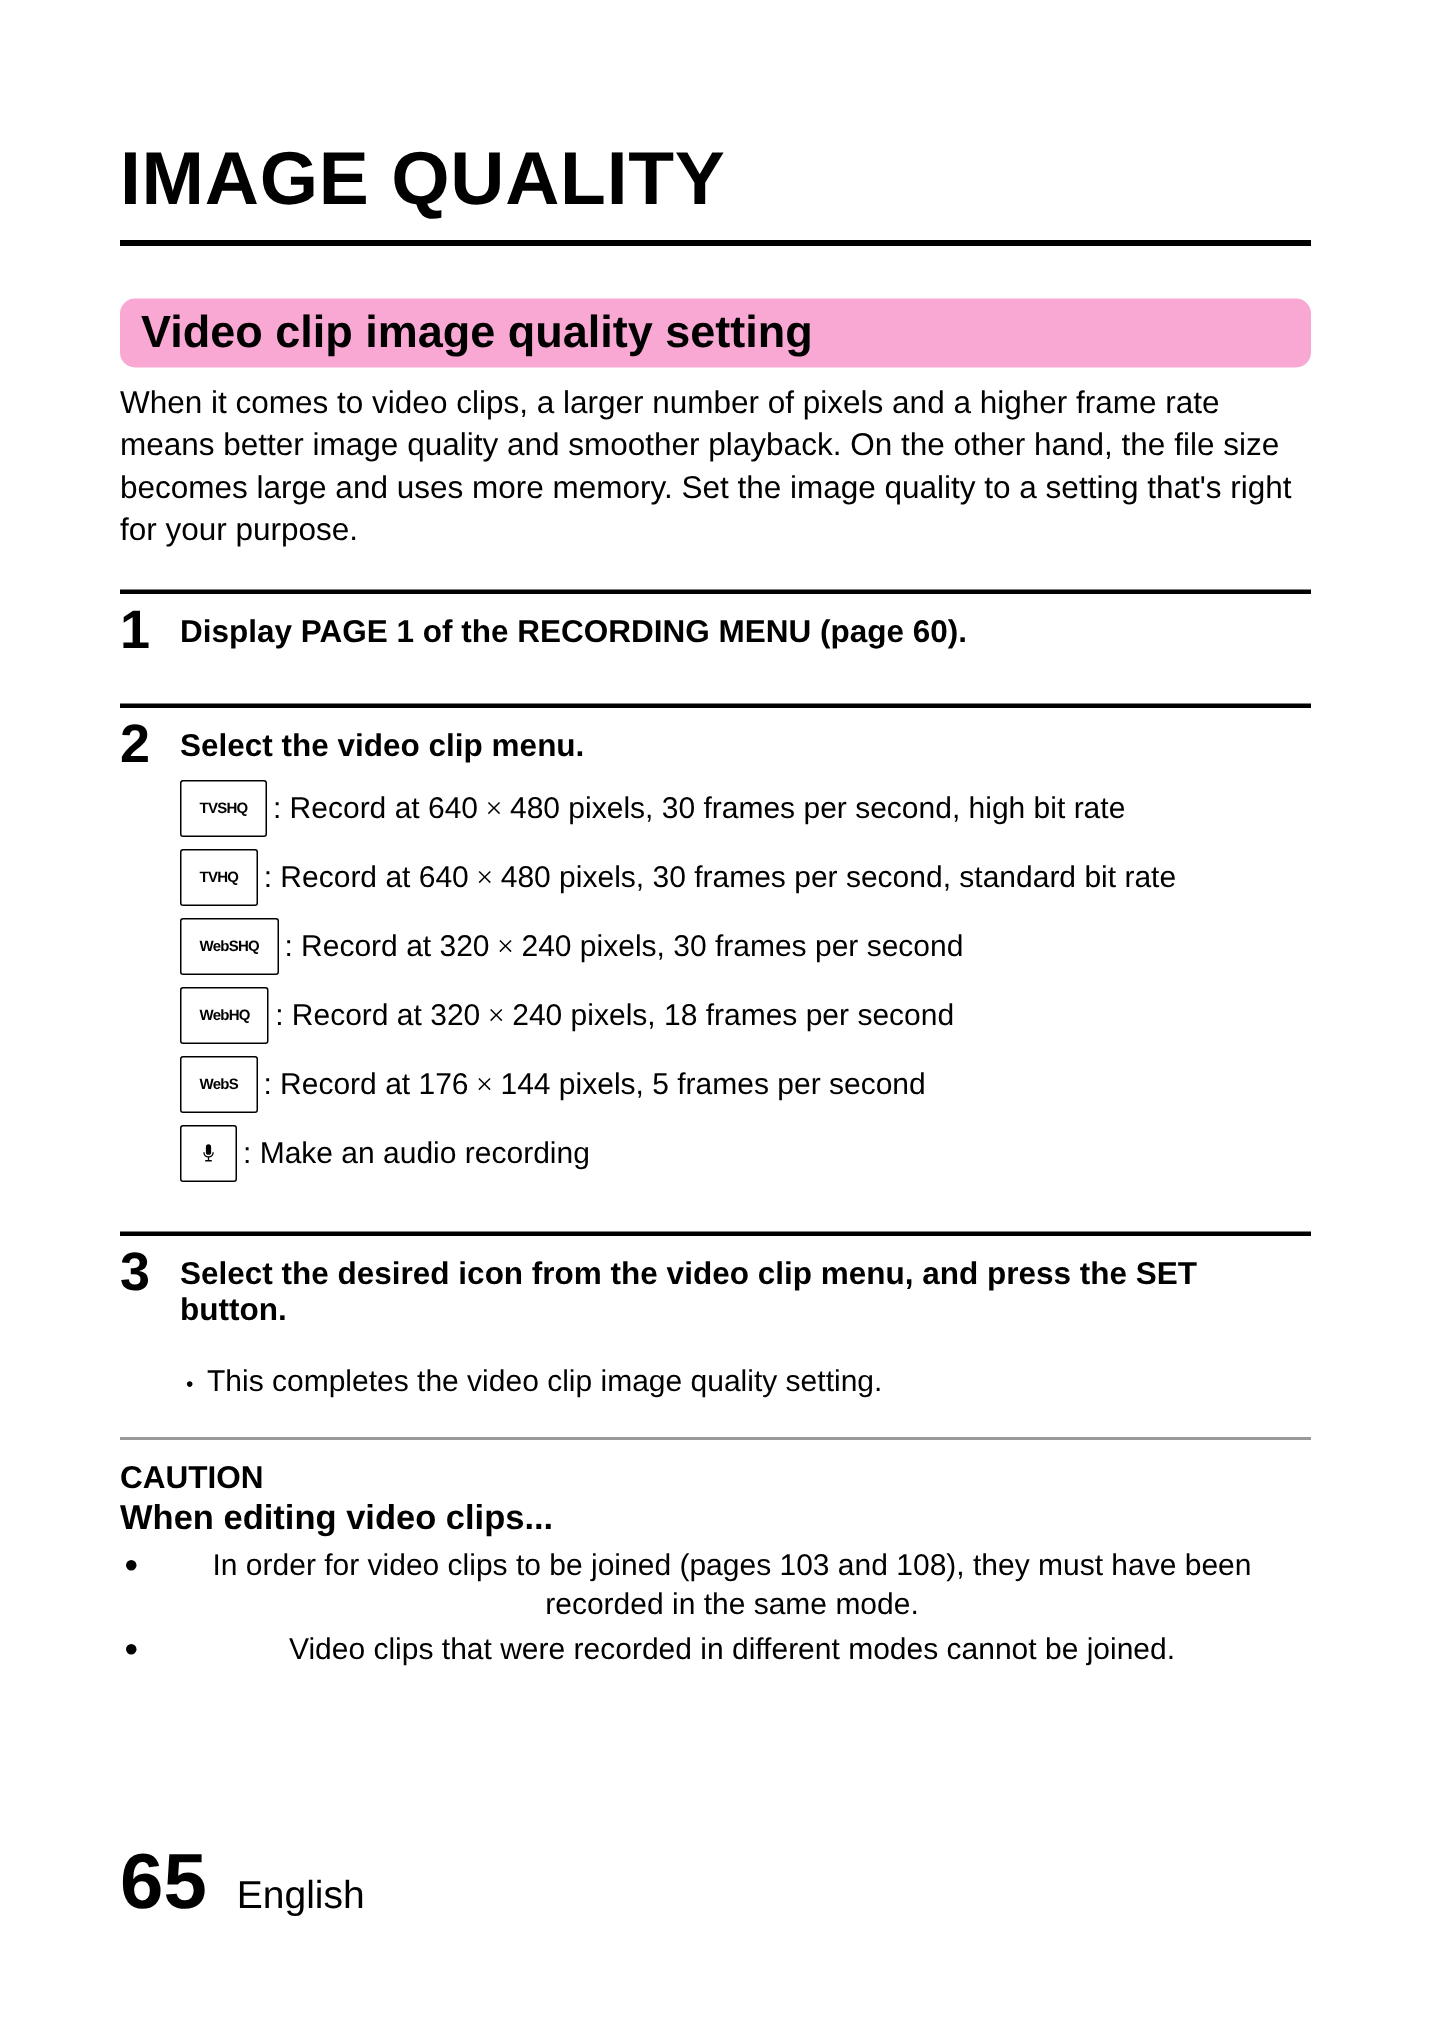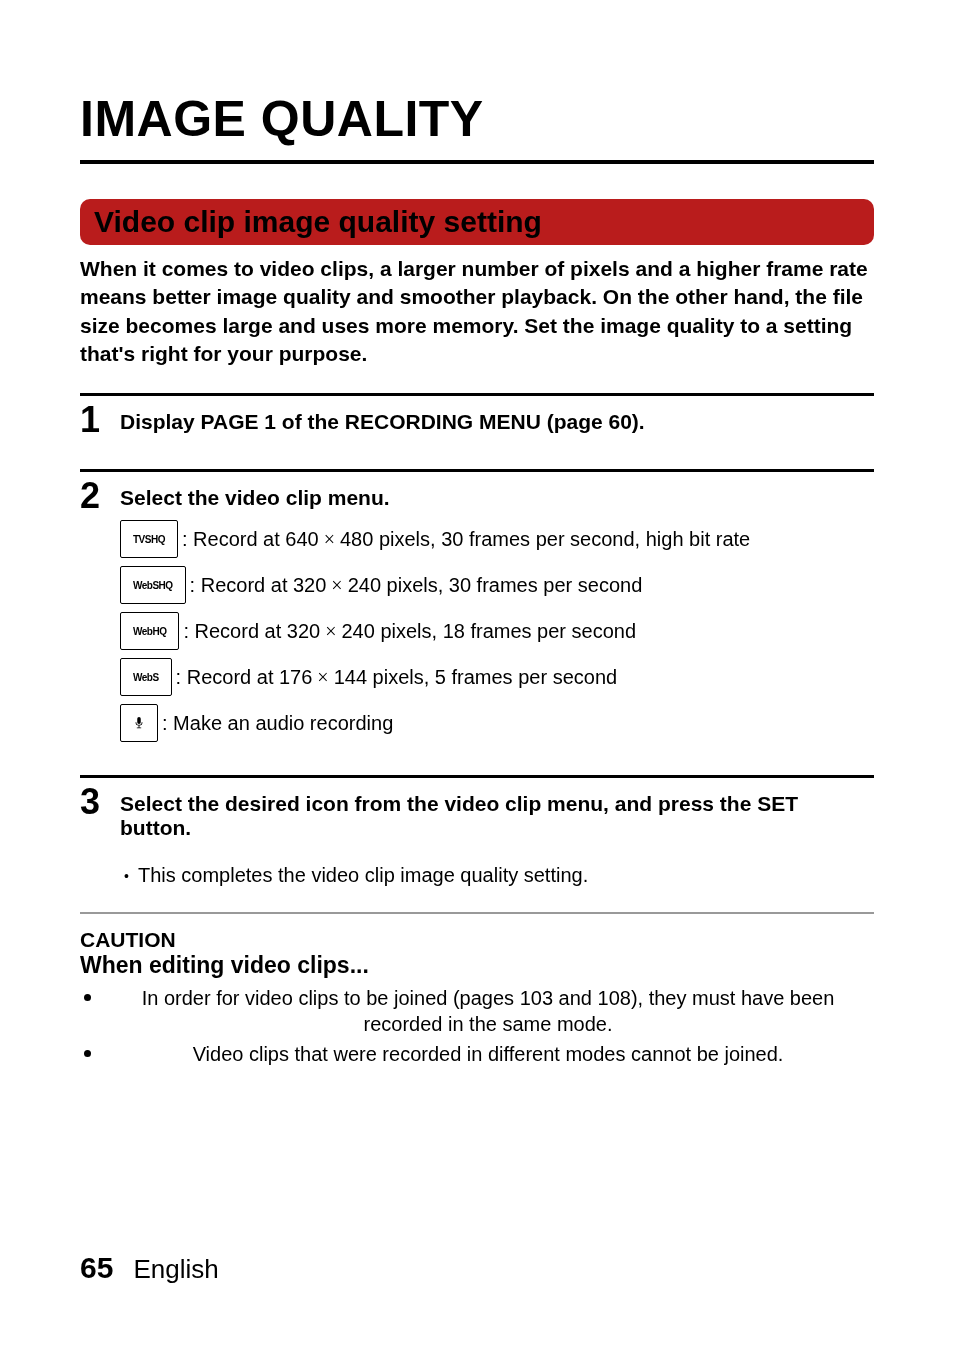--- a/index.html
+++ b/index.html
@@ -19,30 +19,30 @@
       font-size: 50px;
       font-weight: bold;
       letter-spacing: 0.5px;
       margin-bottom: 12px;
     }
     .title-underline {
       border-bottom: 4px solid #000;
       margin-bottom: 35px;
     }
     .section-header {
-      background: #b91c1c;
+      background: #f9a8d4;
       padding: 6px 14px;
       font-size: 30px;
       font-weight: bold;
       border-radius: 10px;
       margin-bottom: 10px;
     }
     .lead-paragraph {
       font-size: 21px;
-      font-weight: bold;
+      font-weight: normal;
       line-height: 1.35;
       margin-bottom: 25px;
     }
     .step-block {
       border-top: 3px solid #000;
       padding-top: 10px;
       margin-bottom: 25px;
     }
     .step-row {
       display: flex;
@@ -150,21 +150,21 @@
       border-radius: 50%;
     }
     .footer {
       position: absolute;
       bottom: 60px;
       left: 80px;
       display: flex;
       align-items: baseline;
     }
     .page-number {
-      font-size: 30px;
+      font-size: 52px;
       font-weight: bold;
       margin-right: 20px;
     }
     .page-lang {
       font-size: 26px;
     }
     .times {
       font-family: "Times New Roman", serif;
     }
   </style>
@@ -189,20 +189,24 @@
 
 <div class="step-block">
   <div class="step-row">
     <div class="step-number">2</div>
     <div class="step-content">
       <div class="step-heading">Select the video clip menu.</div>
       <ul class="option-list">
         <li class="option-item">
           <span class="icon-box">TVSHQ</span>
           <span class="option-text"><span>: Record at 640</span><span class="times">&nbsp;×&nbsp;</span><span>480 pixels, 30 frames per second, high bit rate</span></span>
+        </li>
+        <li class="option-item">
+          <span class="icon-box">TVHQ</span>
+          <span class="option-text"><span>: Record at 640</span><span class="times">&nbsp;×&nbsp;</span><span>480 pixels, 30 frames per second, standard bit rate</span></span>
         </li>
         <li class="option-item">
           <span class="icon-box">WebSHQ</span>
           <span class="option-text"><span>: Record at 320</span><span class="times">&nbsp;×&nbsp;</span><span>240 pixels, 30 frames per second</span></span>
         </li>
         <li class="option-item">
           <span class="icon-box">WebHQ</span>
           <span class="option-text"><span>: Record at 320</span><span class="times">&nbsp;×&nbsp;</span><span>240 pixels, 18 frames per second</span></span>
         </li>
         <li class="option-item">

